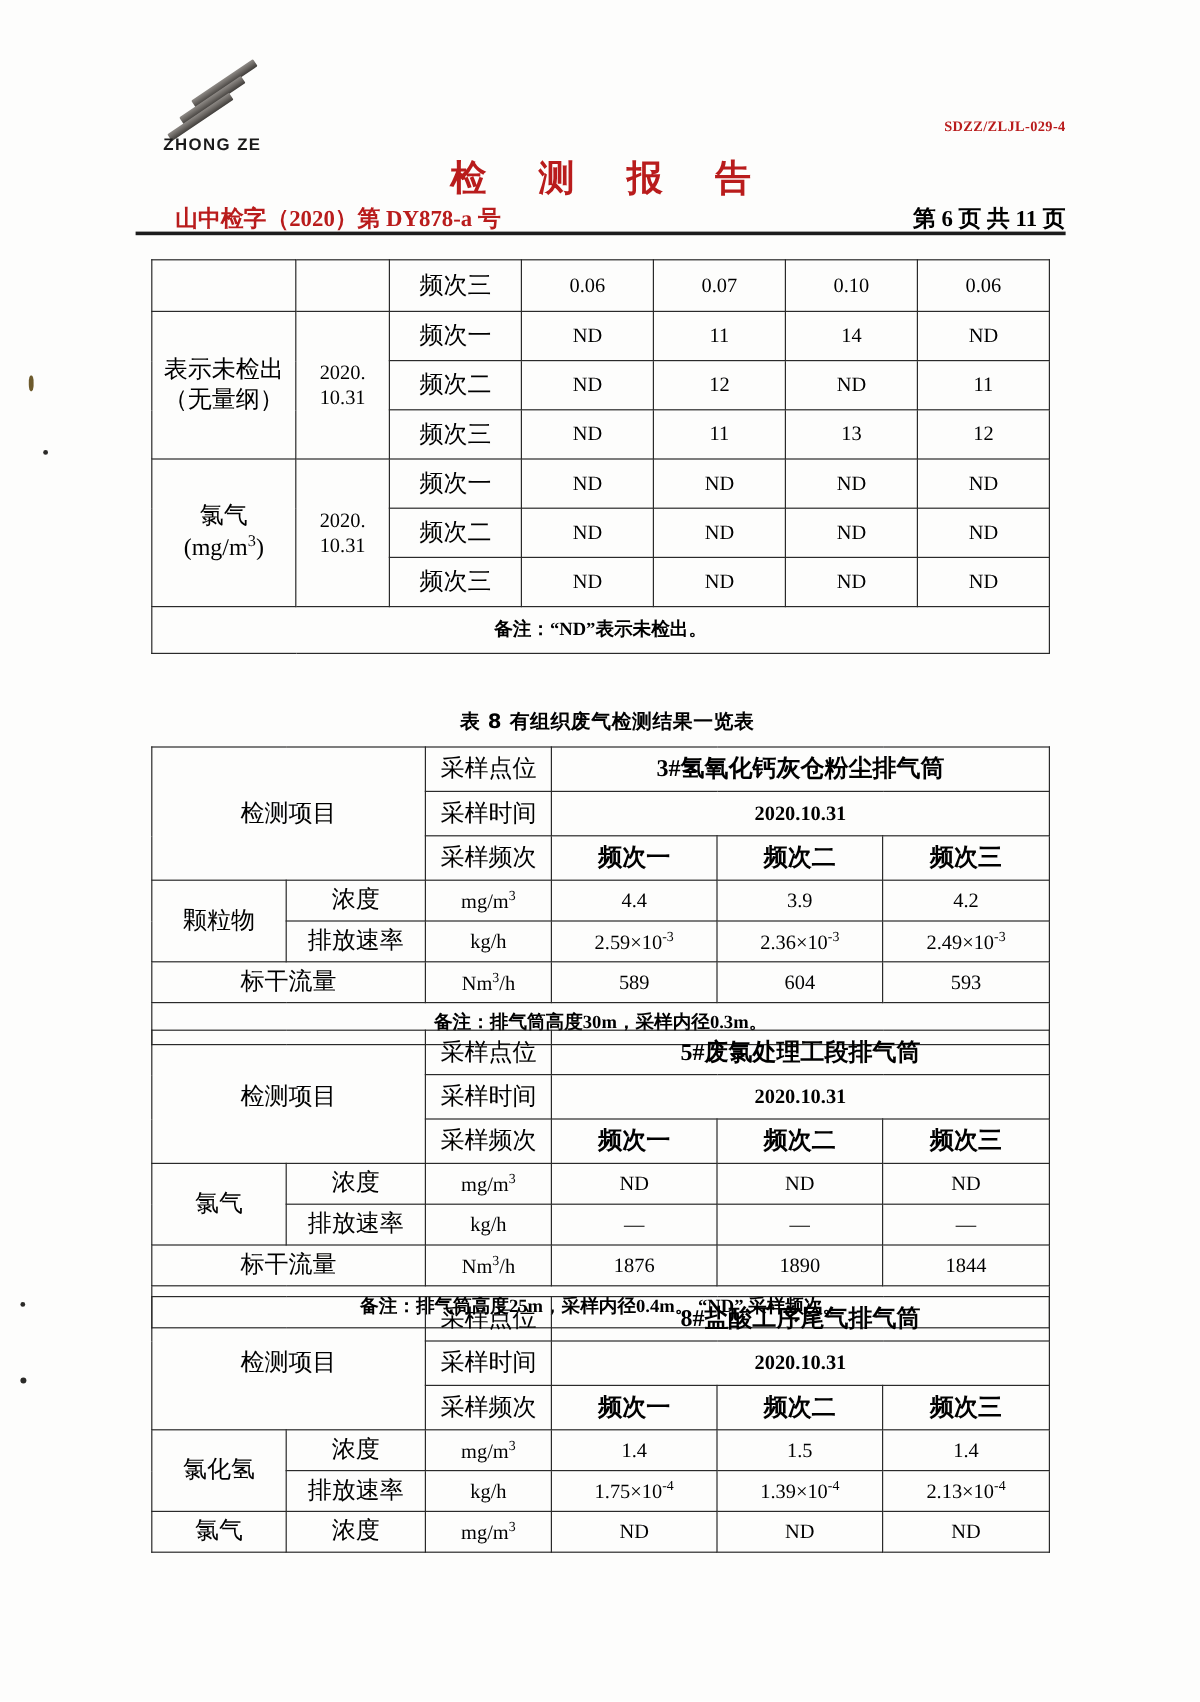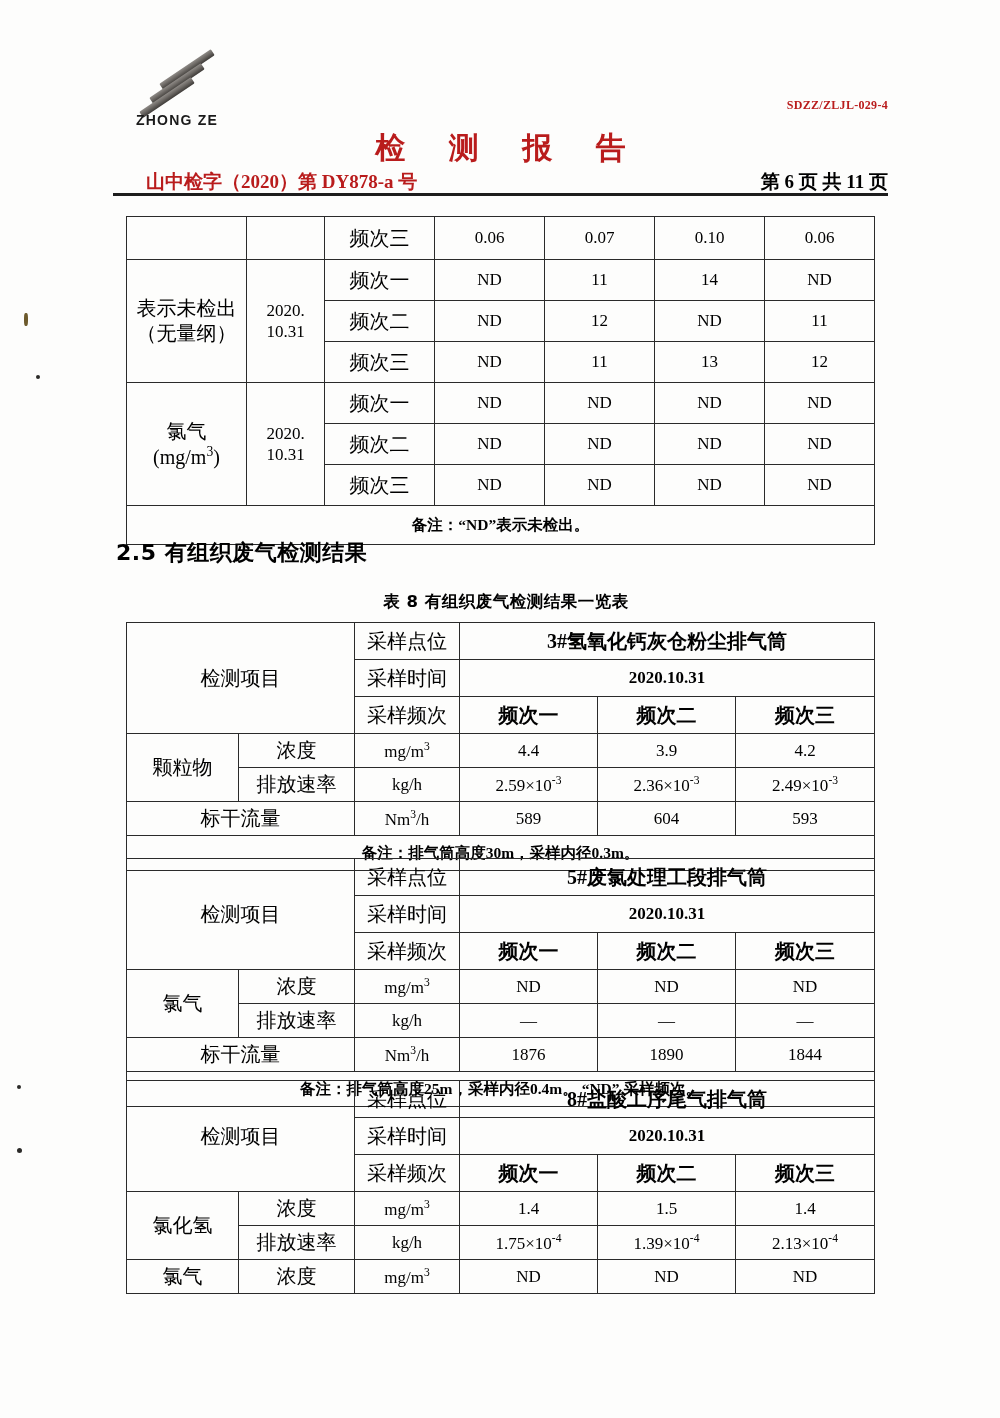--- a/index.html
+++ b/index.html
@@ -225,21 +225,20 @@
       <td>ND</td>
       <td>ND</td>
       <td>ND</td>
     </tr>
     <tr>
       <td class="remark" colspan="7" style="height:38px">备注：“ND”表示未检出。</td>
     </tr>
   </tbody>
     </table>
 
-  <div class="sec-heading">2.5 有组织废气检测结果</div>
   <div class="tbl-caption">表 8   有组织废气检测结果一览表</div>
 
   <table class="rpt" id="table2">
     <colgroup>
       <col style="width:112px">
         <col style="width:116px">
         <col style="width:105px">
       <col style="width:138px">
         <col style="width:138px">
         <col style="width:139px">

